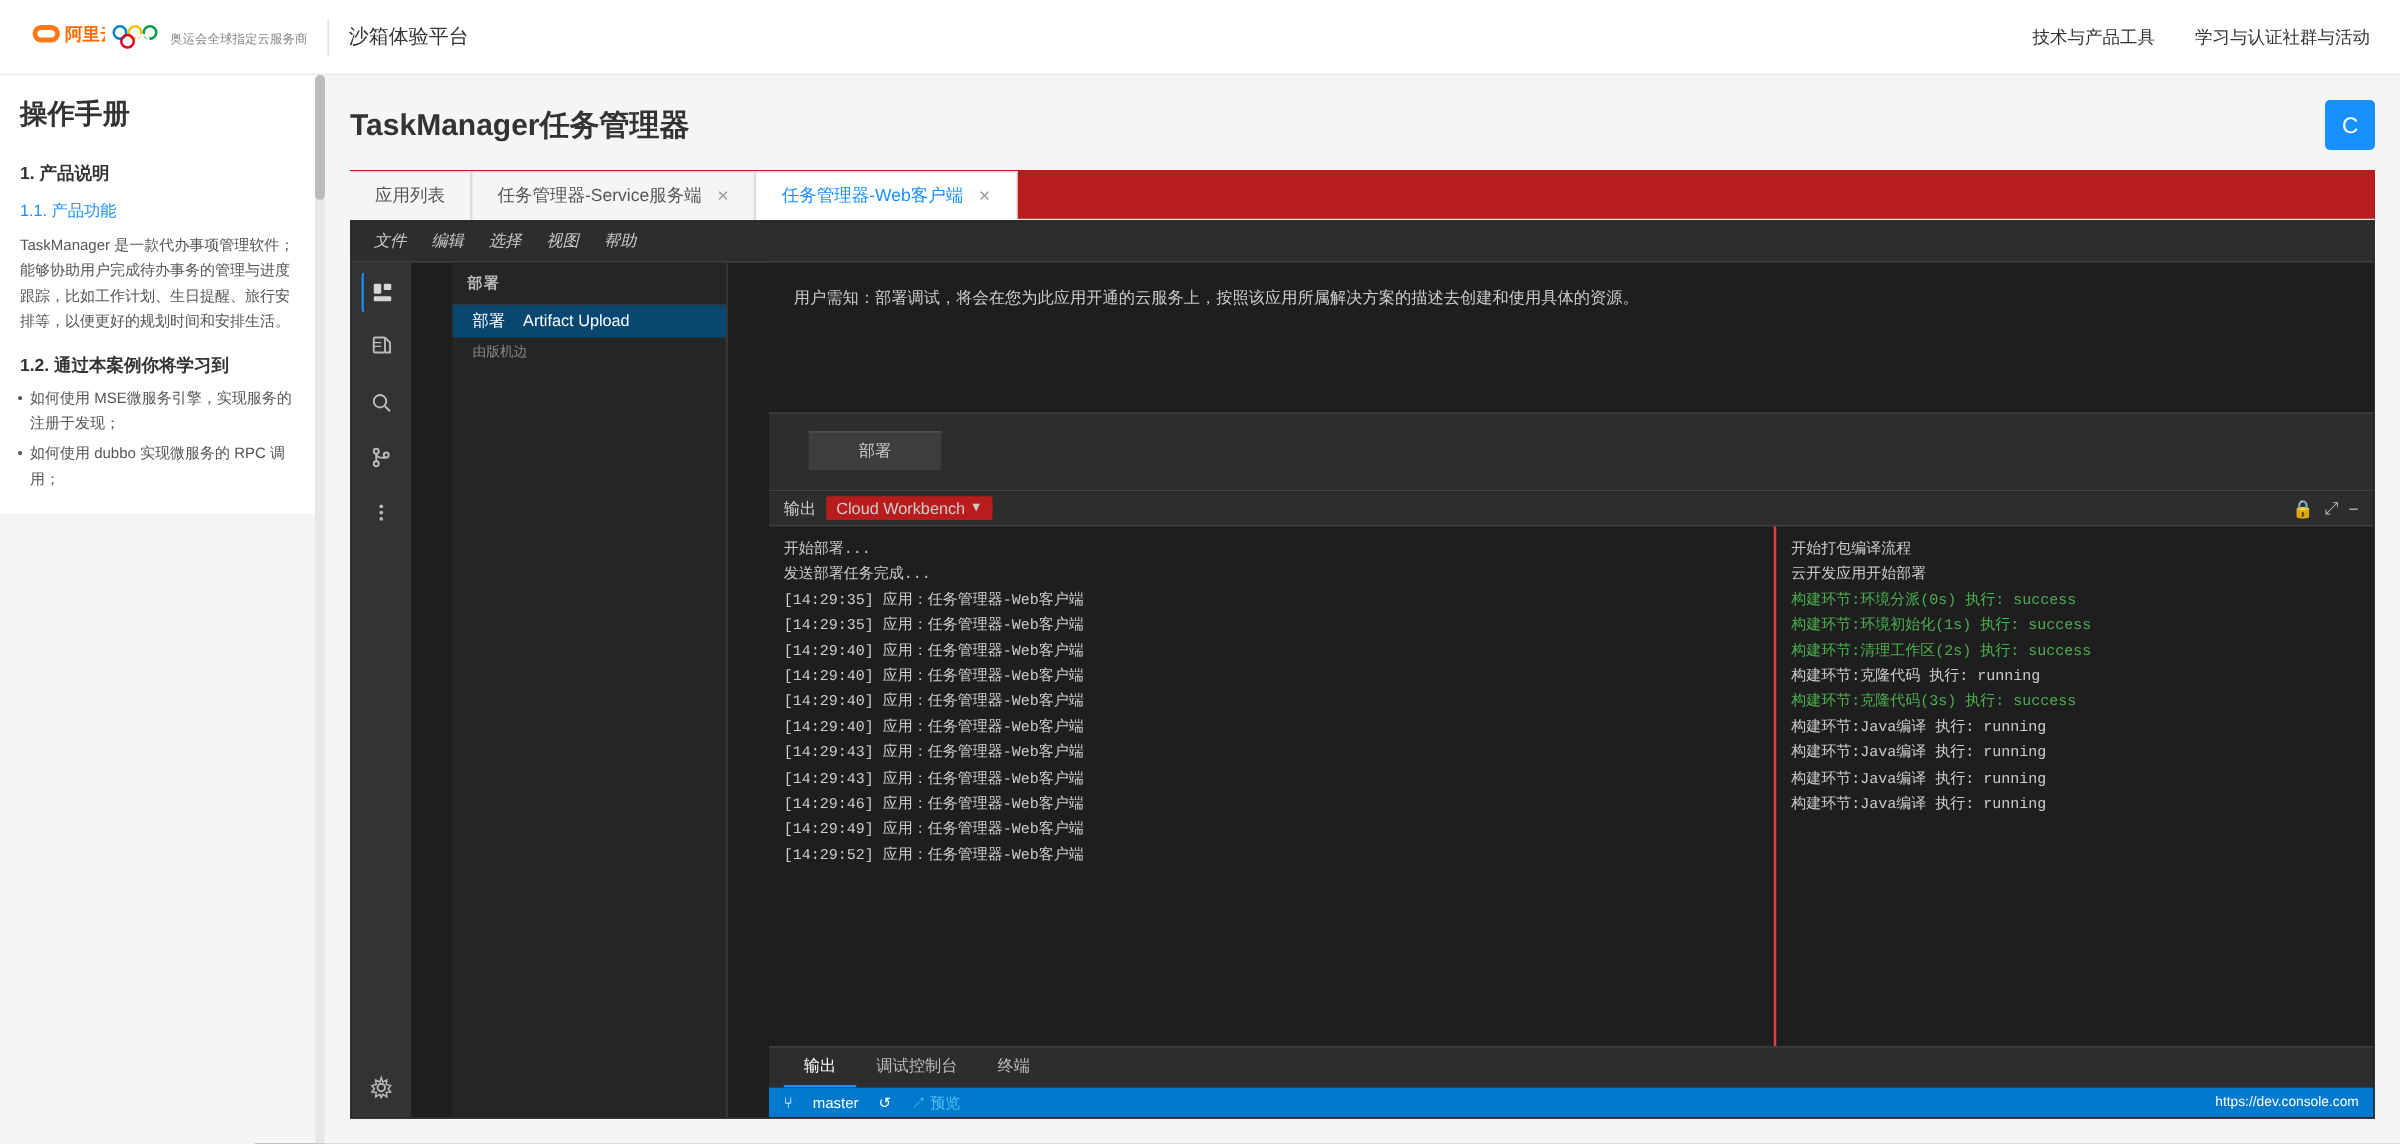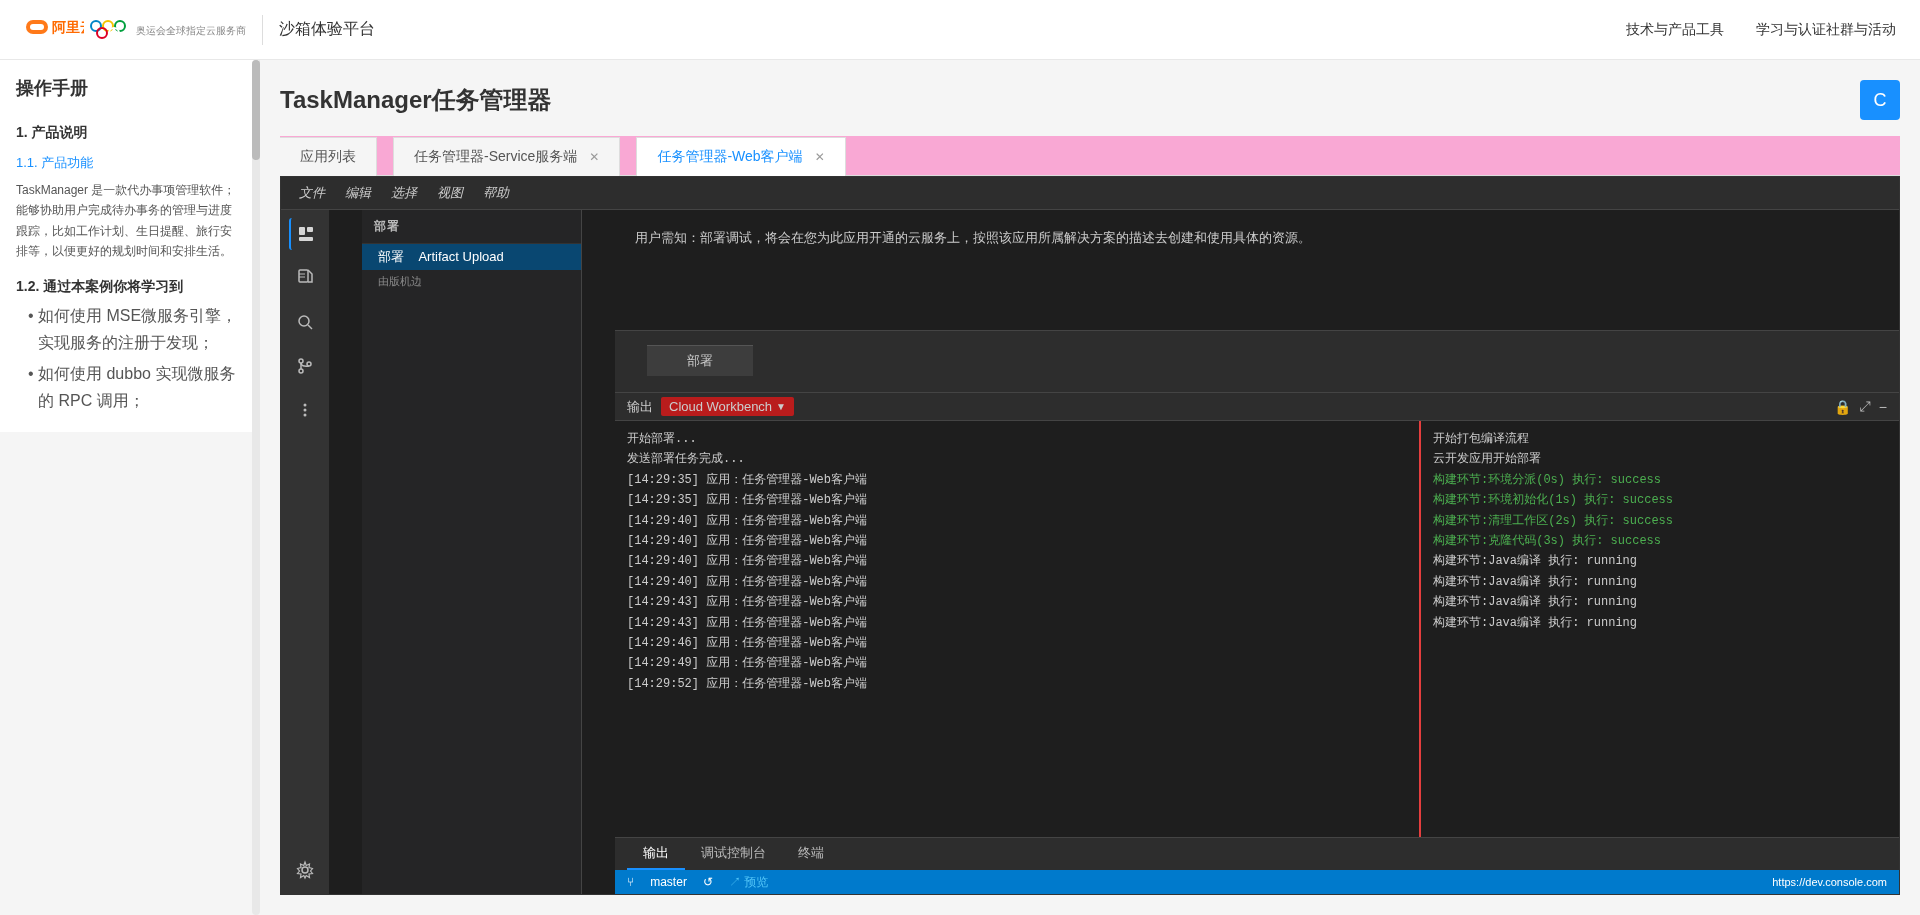--- a/index.html
+++ b/index.html
@@ -20,46 +20,46 @@
     .top-nav-right span { cursor: pointer; }
 
     
     .main-layout { display: flex; height: 855px; }
 
     
     .sidebar {
       width: 260px; background: #fff; border-right: 1px solid #e8e8e8;
       padding: 16px 0; overflow-y: auto; flex-shrink: 0;
     }
-    .sidebar-title { font-size: 18px; font-weight: bold; color: #333; padding: 0 16px 16px; }
+    .sidebar-title { font-size: 22px; font-weight: bold; color: #333; padding: 0 16px 16px; }
     .sidebar-section-title { font-size: 14px; font-weight: bold; color: #333; padding: 8px 16px; }
     .sidebar-sub-title { font-size: 13px; color: #1890ff; padding: 4px 16px; cursor: pointer; }
     .sidebar-body { font-size: 12px; color: #555; padding: 4px 16px 8px; line-height: 1.7; }
     .sidebar-section-2 { font-size: 14px; font-weight: bold; color: #333; padding: 8px 16px 4px; }
-    .sidebar-bullet { font-size: 16px; color: #555; padding: 2px 16px 2px 24px; line-height: 1.7; position: relative; margin-left: 14px; }
+    .sidebar-bullet { font-size: 12px; color: #555; padding: 2px 16px 2px 24px; line-height: 1.7; position: relative; }
     .sidebar-bullet::before { content: '•'; position: absolute; left: 14px; }
 
     
     .content-area { flex: 1; display: flex; flex-direction: column; background: #f5f5f5; padding: 20px; overflow: hidden; }
 
     
     .page-header {
       display: flex; align-items: center; justify-content: space-between;
       margin-bottom: 16px;
     }
     .page-title { font-size: 24px; font-weight: bold; color: #333; }
     .refresh-btn {
       background: #1890ff; color: #fff; border: none; border-radius: 4px;
       width: 40px; height: 40px; cursor: pointer; font-size: 18px; display: flex; align-items: center; justify-content: center;
     }
 
     
     .tabs-bar {
-      display: flex; align-items: flex-end; gap: 16px;
-      background: #f9a8d4; border-bottom: 1px solid #ddd; margin-bottom: 0;
+      display: flex; align-items: flex-end; gap: 0;
+      background: #b91c1c; border-bottom: 1px solid #ddd; margin-bottom: 0;
     }
     .tab {
       display: flex; align-items: center; padding: 10px 20px;
       border: 1px solid #ddd; border-bottom: none; cursor: pointer;
       font-size: 14px; color: #555; background: #f5f5f5; gap: 8px;
       position: relative; top: 1px;
     }
     .tab.active {
       background: #fff; color: #1890ff; border-top: 1px solid #ddd;
       border-left: 1px solid #ddd; border-right: 1px solid #ddd;
@@ -365,20 +365,21 @@
                 <div class="output-line">[14:29:49] 应用：任务管理器-Web客户端</div>
                 <div class="output-line">[14:29:52] 应用：任务管理器-Web客户端</div>
               </div>
 
               <div class="output-right">
                 <div class="output-line">开始打包编译流程</div>
                 <div class="output-line">云开发应用开始部署</div>
                 <div class="output-line success">构建环节:环境分派(0s)  执行: success</div>
                 <div class="output-line success">构建环节:环境初始化(1s)  执行: success</div>
                 <div class="output-line success">构建环节:清理工作区(2s)  执行: success</div>
+                <div class="output-line">构建环节:克隆代码  执行: running</div>
                 <div class="output-line success">构建环节:克隆代码(3s)  执行: success</div>
                 <div class="output-line">构建环节:Java编译  执行: running</div>
                 <div class="output-line">构建环节:Java编译  执行: running</div>
                 <div class="output-line">构建环节:Java编译  执行: running</div>
                 <div class="output-line">构建环节:Java编译  执行: running</div>
               </div>
             </div>
 
             <div class="output-tabs">
               <div class="output-tab active">输出</div>

